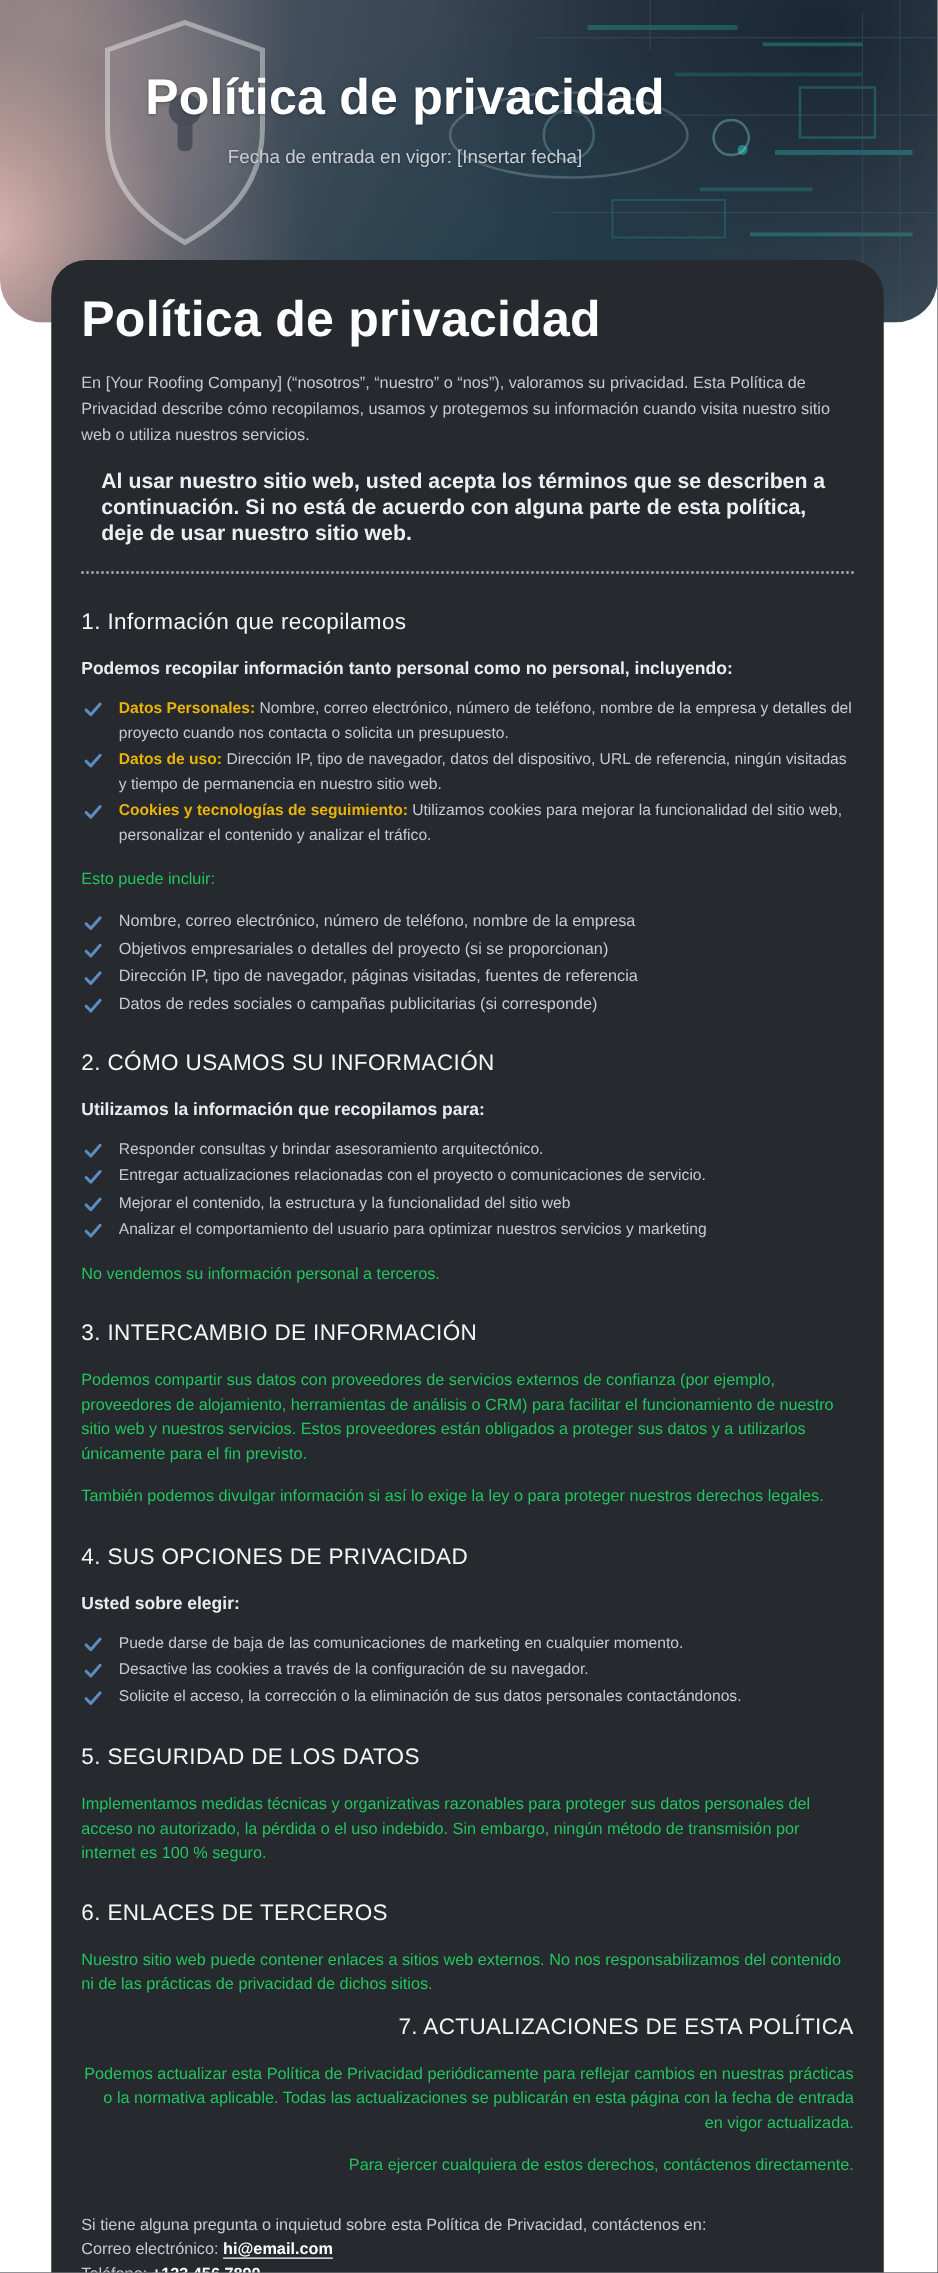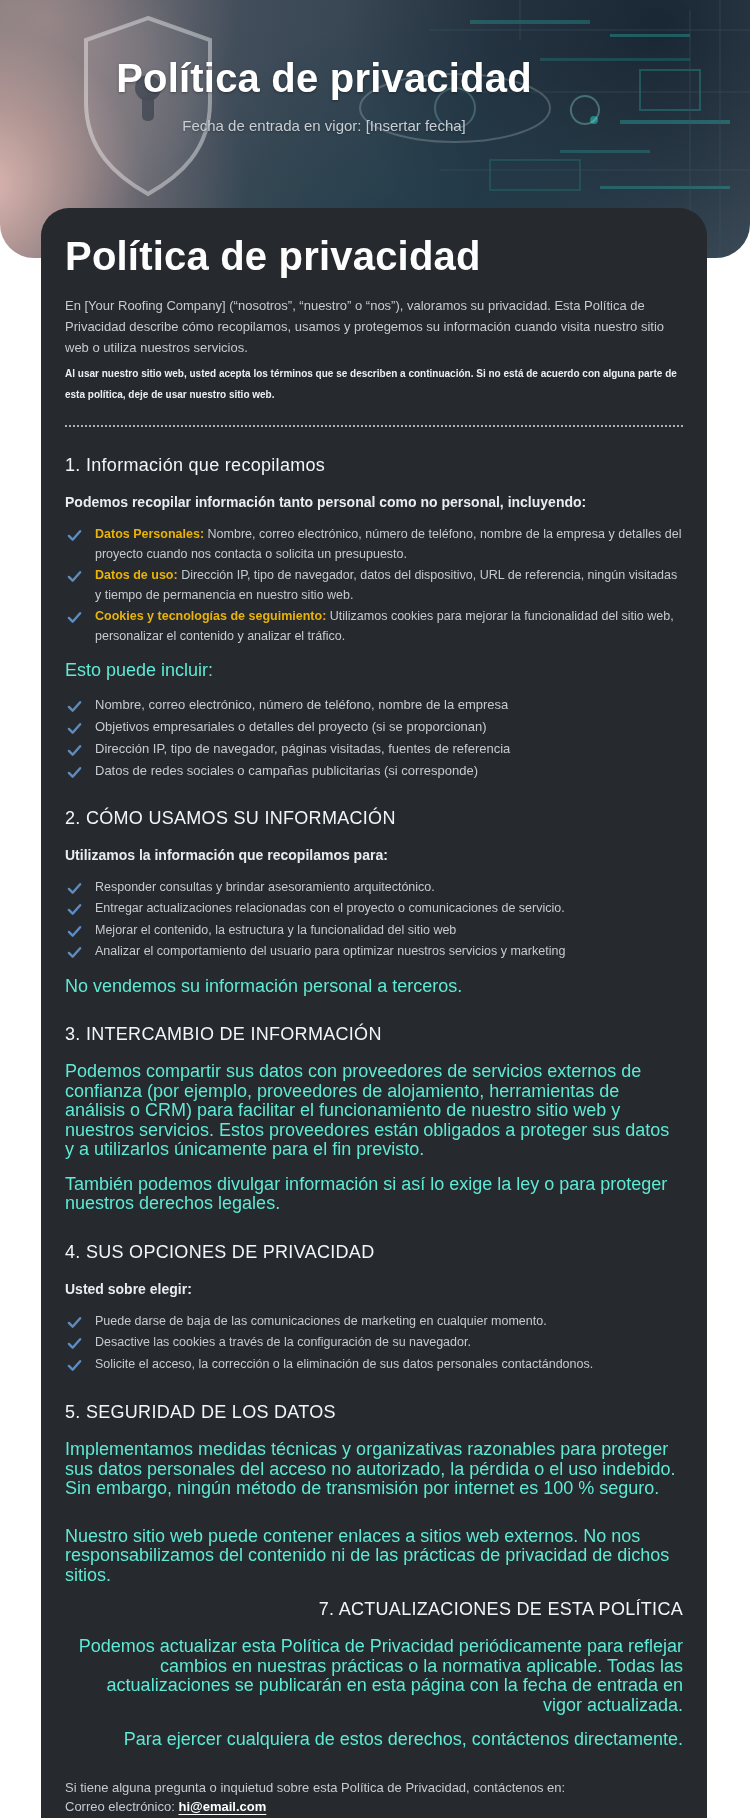--- a/index.html
+++ b/index.html
@@ -48,30 +48,30 @@
     background:#26292e;
     border-radius:28px;
     padding:26px 24px 34px;
     z-index:2;
   }
   .card-title {
     margin:0 0 16px;
     font-size:40px; font-weight:bold; color:#fdfdfe; letter-spacing:0.2px;
   }
   .intro-normal { margin:0 0 5px; font-size:13px; line-height:21px; color:#c5cbd1; }
-  .intro-bold   { margin:0; font-size:10px; line-height:21px; color:#edf0f3; font-weight:bold; }
+  .intro-bold   { margin:16px; font-size:17px; line-height:21px; color:#edf0f3; font-weight:bold; }
   .divider { border:0; border-top:2px dotted #a9b1ba; margin:20px 0 0; }
   .sec { margin-top:28px; }
   .sec-tight { margin-top:14px;text-align:right; }
   .sec-title {
     margin:0 0 17px;
     font-size:18px; font-weight:normal; color:#f3f5f7; letter-spacing:0.3px;
   }
   .lead { margin:0 0 13px; font-size:14px; font-weight:bold; color:#e9edf0; line-height:19px; }
-  .para { margin:0 0 15px; font-size:18px; line-height:19.5px; color:#5eead4; }
+  .para { margin:0 0 15px; font-size:13px; line-height:19.5px; color:#22c55e; }
   .para:last-child { margin-bottom:0; }
   ul.checklist { list-style:none; margin:0 0 15px; padding:0; }
   .checklist li {
     position:relative; padding-left:30px; margin-bottom:2px;
     font-size:12.5px; line-height:19.5px; color:#c5cbd1;
   }
   .checklist li b { color:#eab308; }
   .checklist.sub li { line-height:18px; margin-bottom:4px; font-size:13px; }
   .check {
     position:absolute; left:2px; top:3px; width:15px; height:15px;
@@ -250,20 +250,21 @@
       </li>
     </ul>
   </section>
 
   <section class="sec">
     <h2 class="sec-title">5. SEGURIDAD DE LOS DATOS</h2>
     <p class="para">Implementamos medidas técnicas y organizativas razonables para proteger sus datos personales del acceso no autorizado, la pérdida o el uso indebido. Sin embargo, ningún método de transmisión por internet es 100 % seguro.</p>
   </section>
 
   <section class="sec">
+    <h2 class="sec-title">6. ENLACES DE TERCEROS</h2>
     <p class="para">Nuestro sitio web puede contener enlaces a sitios web externos. No nos responsabilizamos del contenido ni de las prácticas de privacidad de dichos sitios.</p>
   </section>
 
   <section class="sec sec-tight">
     <h2 class="sec-title">7. ACTUALIZACIONES DE ESTA POLÍTICA</h2>
     <p class="para">Podemos actualizar esta Política de Privacidad periódicamente para reflejar cambios en nuestras prácticas o la normativa aplicable. Todas las actualizaciones se publicarán en esta página con la fecha de entrada en vigor actualizada.</p>
     <p class="para">Para ejercer cualquiera de estos derechos, contáctenos directamente.</p>
   </section>
 
   <section class="sec">

